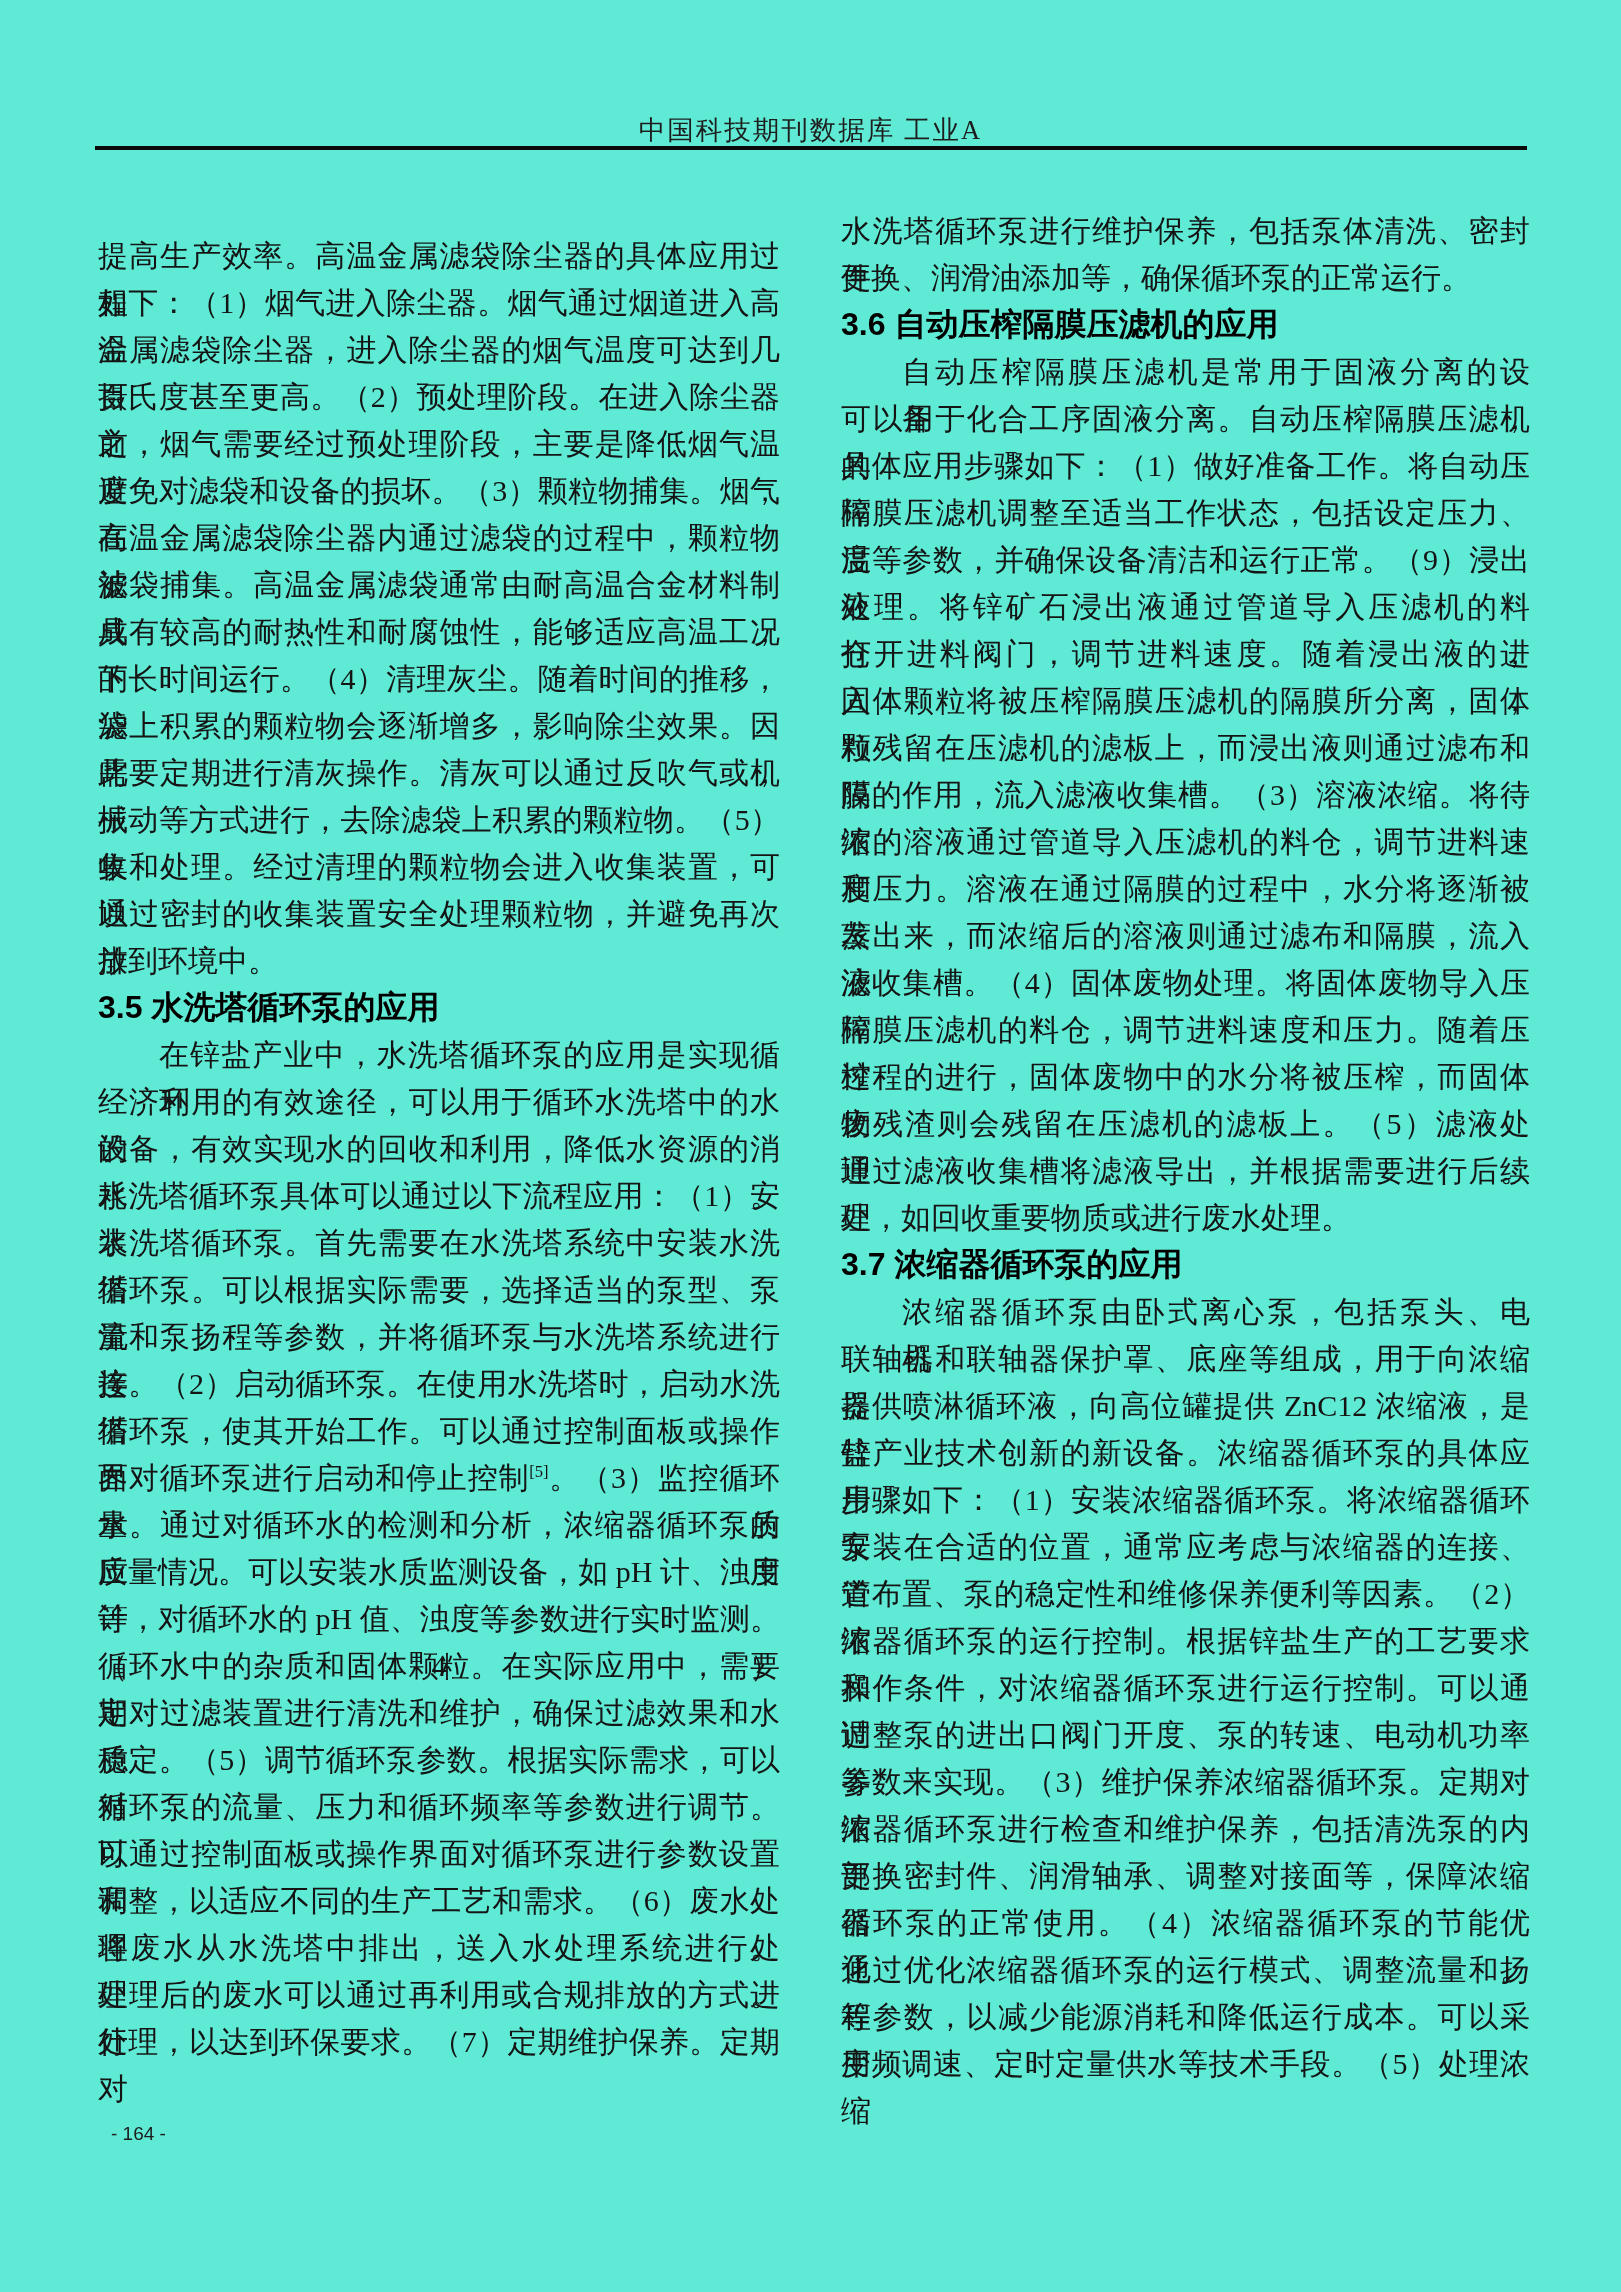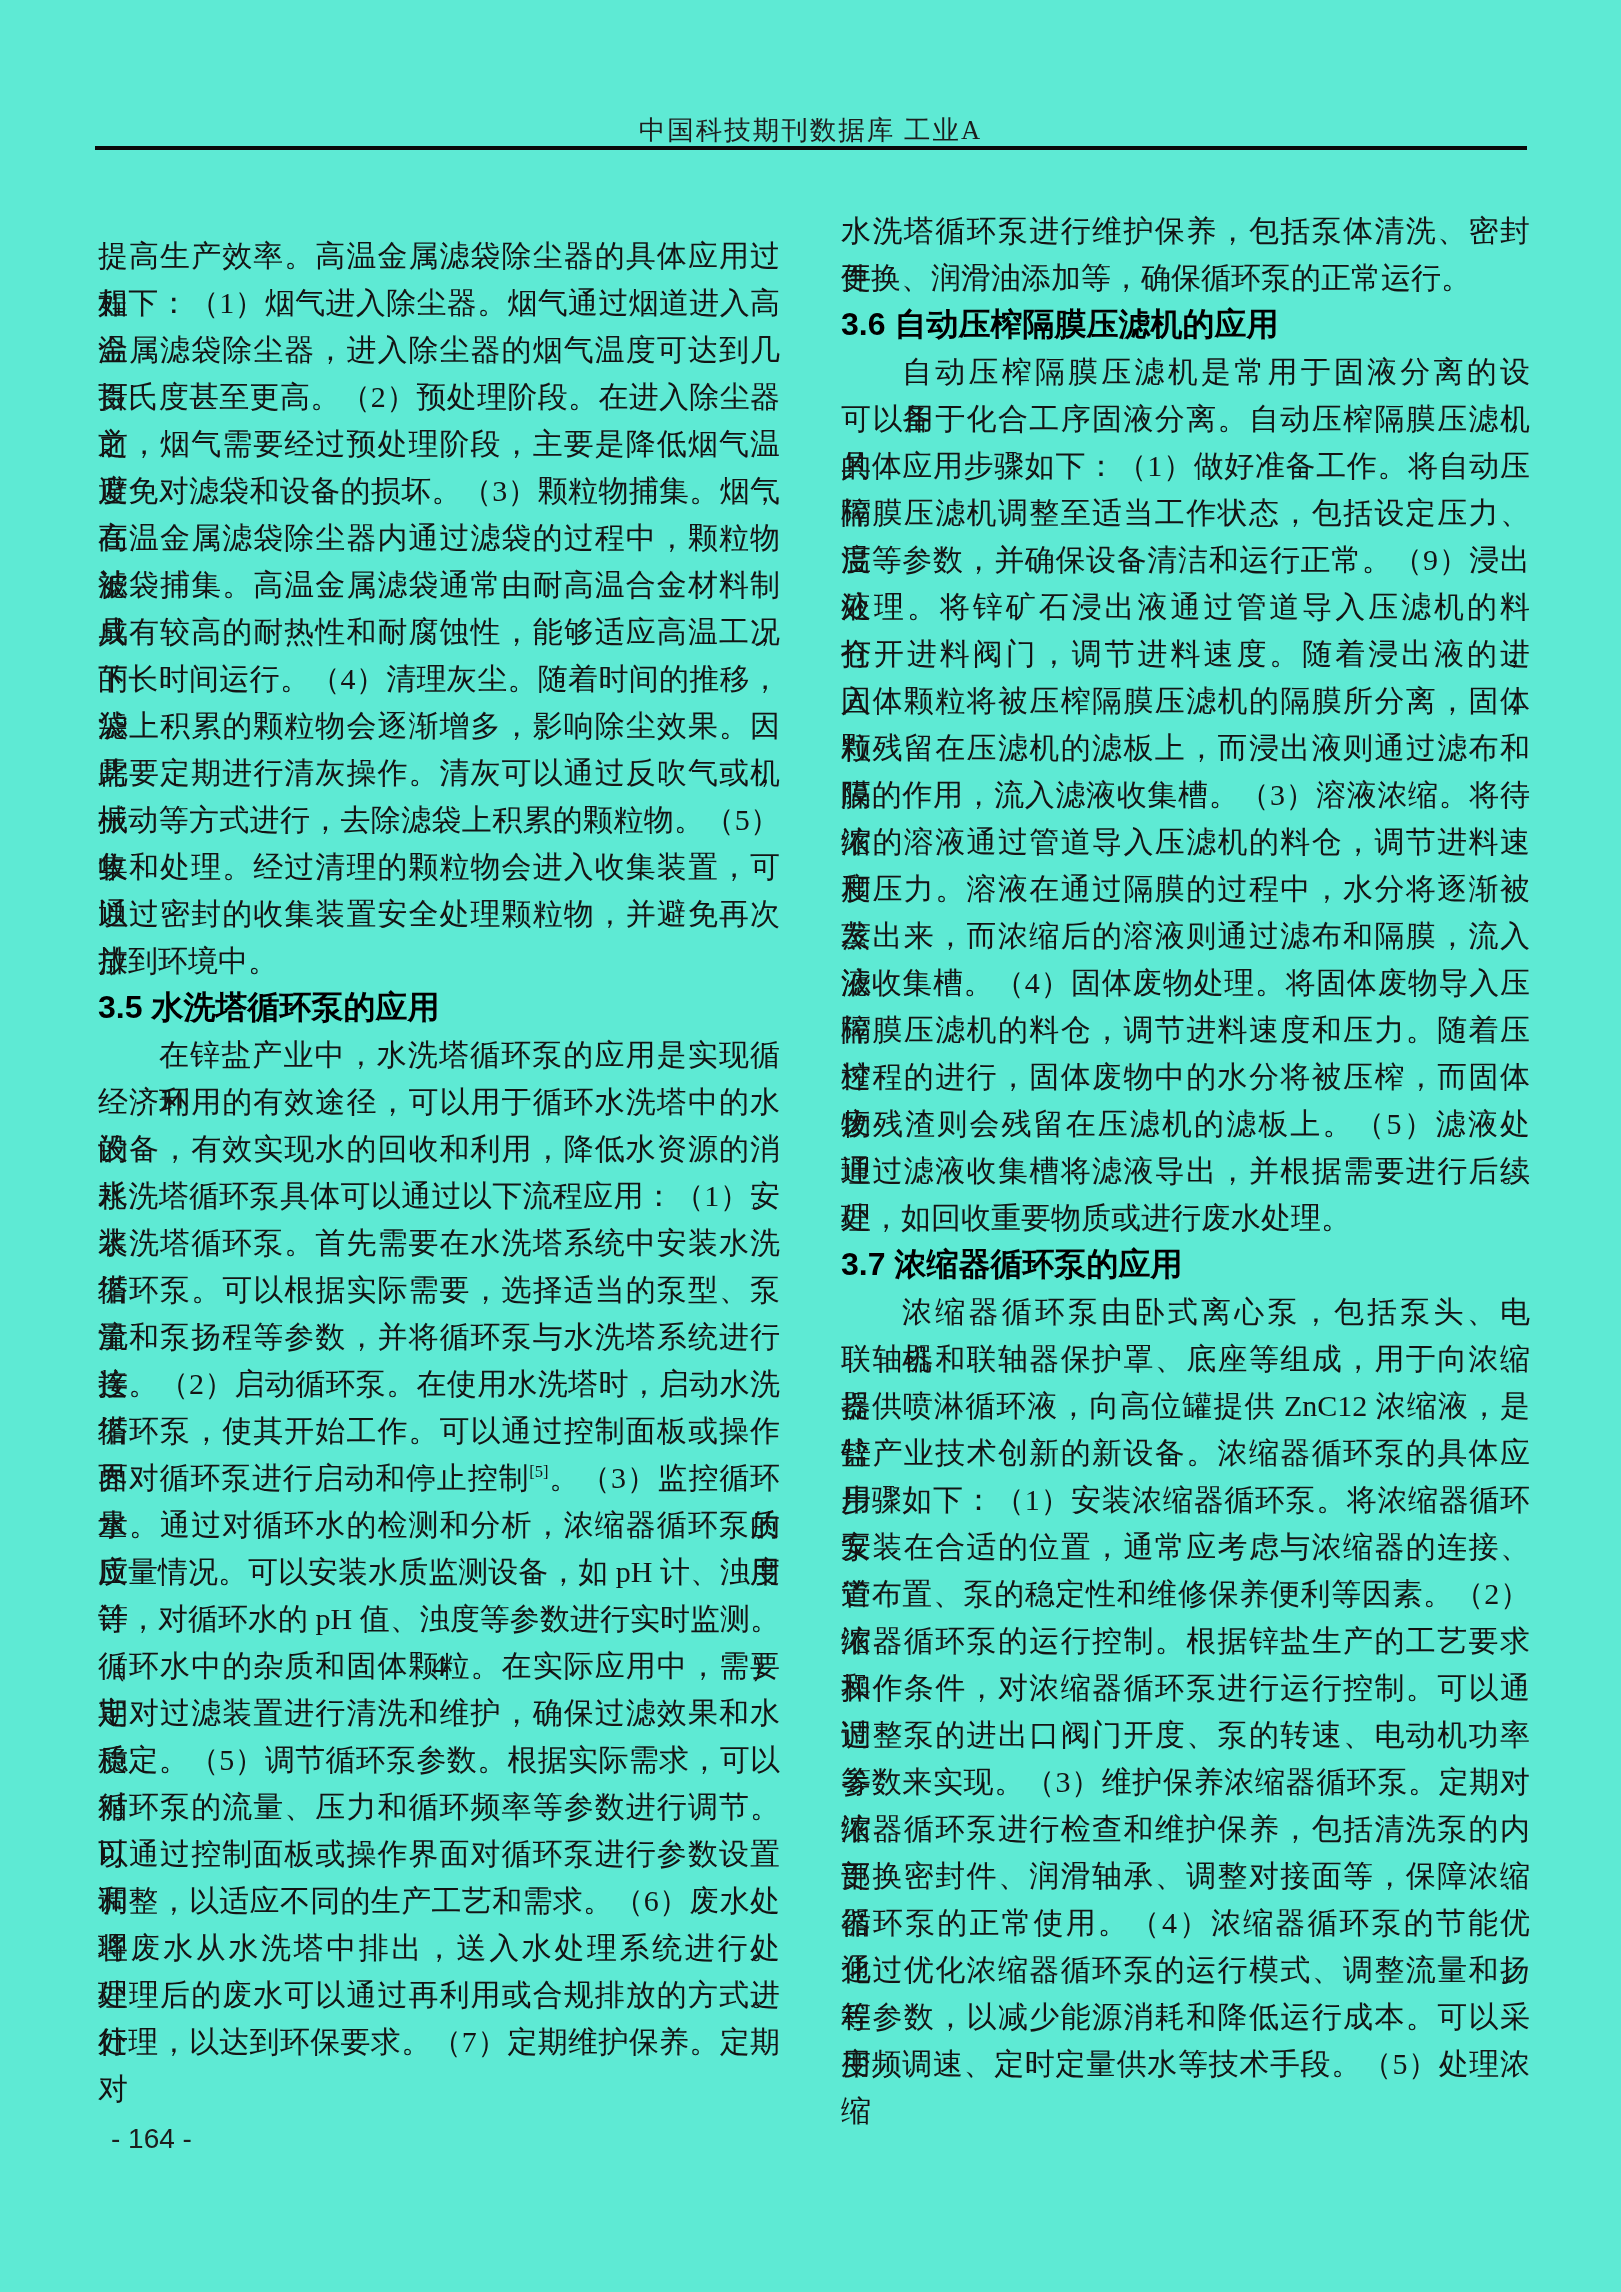--- a/index.html
+++ b/index.html
@@ -53,21 +53,21 @@
   }
   .line sup {
     font-size: 0.55em;
     vertical-align: super;
     line-height: 0;
   }
   .page-number {
     position: absolute;
     left: 111px;
     top: 2123px;
-    font-size: 28px;
+    font-size: 19px;
     font-family: "Liberation Sans", "DejaVu Sans", sans-serif;
     color: #1d1d1d;
   }
 </style>
 </head>
 <body>
 
 <div class="page">
   <div class="journal-header">中国科技期刊数据库 工业A</div>
   <div class="header-rule"></div>

